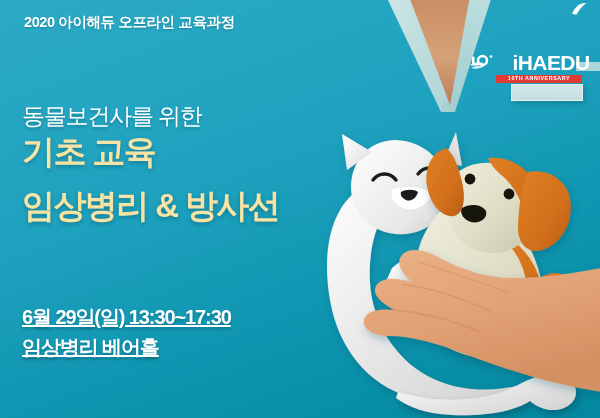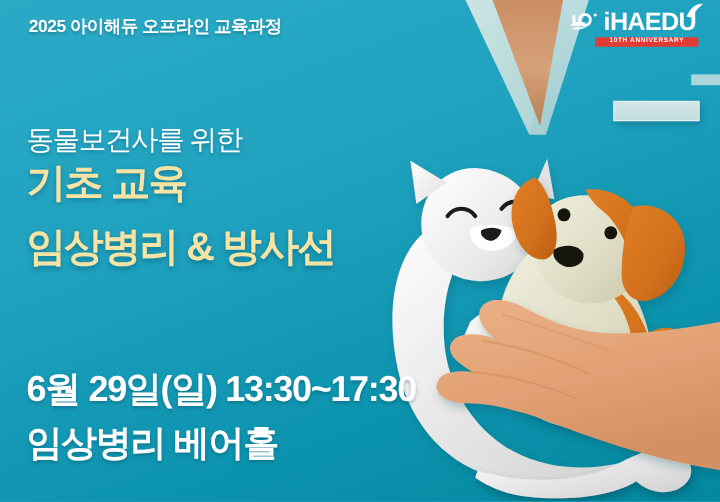--- a/index.html
+++ b/index.html
@@ -18,21 +18,21 @@
   
   #course-label {
     position:absolute; left:24px; top:13px;
     font-size:14.5px; font-weight:bold; color:#FFFFFF;
     letter-spacing:-0.4px; white-space:nowrap;
     text-shadow:0 1px 2px rgba(0,40,55,.28);
   }
 
   
   #logo-block { position:absolute; right:16px; top:8px; width:110px; }
-  #logo-row { display:flex; align-items:center; justify-content:flex-start; gap:3px; }
+  #logo-row { display:flex; align-items:center; justify-content:center; gap:18px;margin-top:44px; }
   #logo-mark { width:26px; height:20px; flex:none; }
   #logo-word {
     font-size:21px; font-weight:bold; color:#FFFFFF;
     letter-spacing:-0.6px; line-height:1; position:relative;
   }
   #logo-swoosh { position:absolute; right:-3px; top:-6px; width:16px; height:14px; }
   #anniversary-badge {
     margin:2px 2px 0 auto; width:86px; background:#E23B35;
     border-radius:1px; text-align:center; padding:1px 0 1.5px;
   }
@@ -58,23 +58,23 @@
     font-size:33px; font-weight:bold; color:#F7E4A4;
     letter-spacing:-1.6px; line-height:1.33;
     text-shadow:0 2px 4px rgba(0,45,60,.32);
     white-space:nowrap;
   }
   #title-1 { margin-top:10px; }
 
   
   #info-block { position:absolute; left:22px; top:302px; width:330px; }
   .info-line {
-    font-size:30px; font-weight:bold; color:#FFFFFF;
+    font-size:20px; font-weight:bold; color:#FFFFFF;
     letter-spacing:-1.1px; line-height:1.5;
-    text-shadow:0 2px 3px rgba(0,45,60,.3); white-space:nowrap;
+    text-shadow:0 2px 3px rgba(0,45,60,.3); white-space:nowrap;text-decoration:underline;
   }
 </style>
 </head>
 <body>
 
 <div id="poster">
 
   <svg class="layer" viewBox="0 0 600 418" preserveAspectRatio="none">
     <defs>
       <linearGradient id="gWedge" x1="0" y1="0" x2="0" y2="1">
@@ -93,21 +93,21 @@
     </defs>
 
     <polygon points="386,-4 409,-4 455,112 441,112" fill="url(#gVleft)"></polygon>
     <polygon points="470,-4 492,-4 455,112 441,112" fill="url(#gV)" opacity="0.95"></polygon>
 
     <polygon points="409,-4 470,-4 450,105" fill="url(#gWedge)"></polygon>
 
     <rect x="576" y="62" width="26" height="9" fill="#BBDCDD" opacity="0.9"></rect>
   </svg>
 
-  <div id="course-label">2025 아이해듀 오프라인 교육과정</div>
+  <div id="course-label">2020 아이해듀 오프라인 교육과정</div>
 
   <div id="logo-block">
     <div id="logo-row">
       <svg id="logo-mark" viewBox="0 0 52 40">
         <path d="M2 24 C10 18 20 17 29 20 C22 25 11 27 2 24 Z" fill="#FFFFFF"></path>
         <path d="M4 30 C12 26 22 25 30 27 C23 31 12 33 4 30 Z" fill="#FFFFFF" opacity=".85"></path>
         <rect x="6" y="7" width="5" height="15" rx="2" fill="#FFFFFF"></rect>
         <circle cx="27" cy="15" r="9" fill="none" stroke="#FFFFFF" stroke-width="5"></circle>
         <circle cx="44" cy="7" r="2.6" fill="#FFFFFF"></circle>
       </svg>

